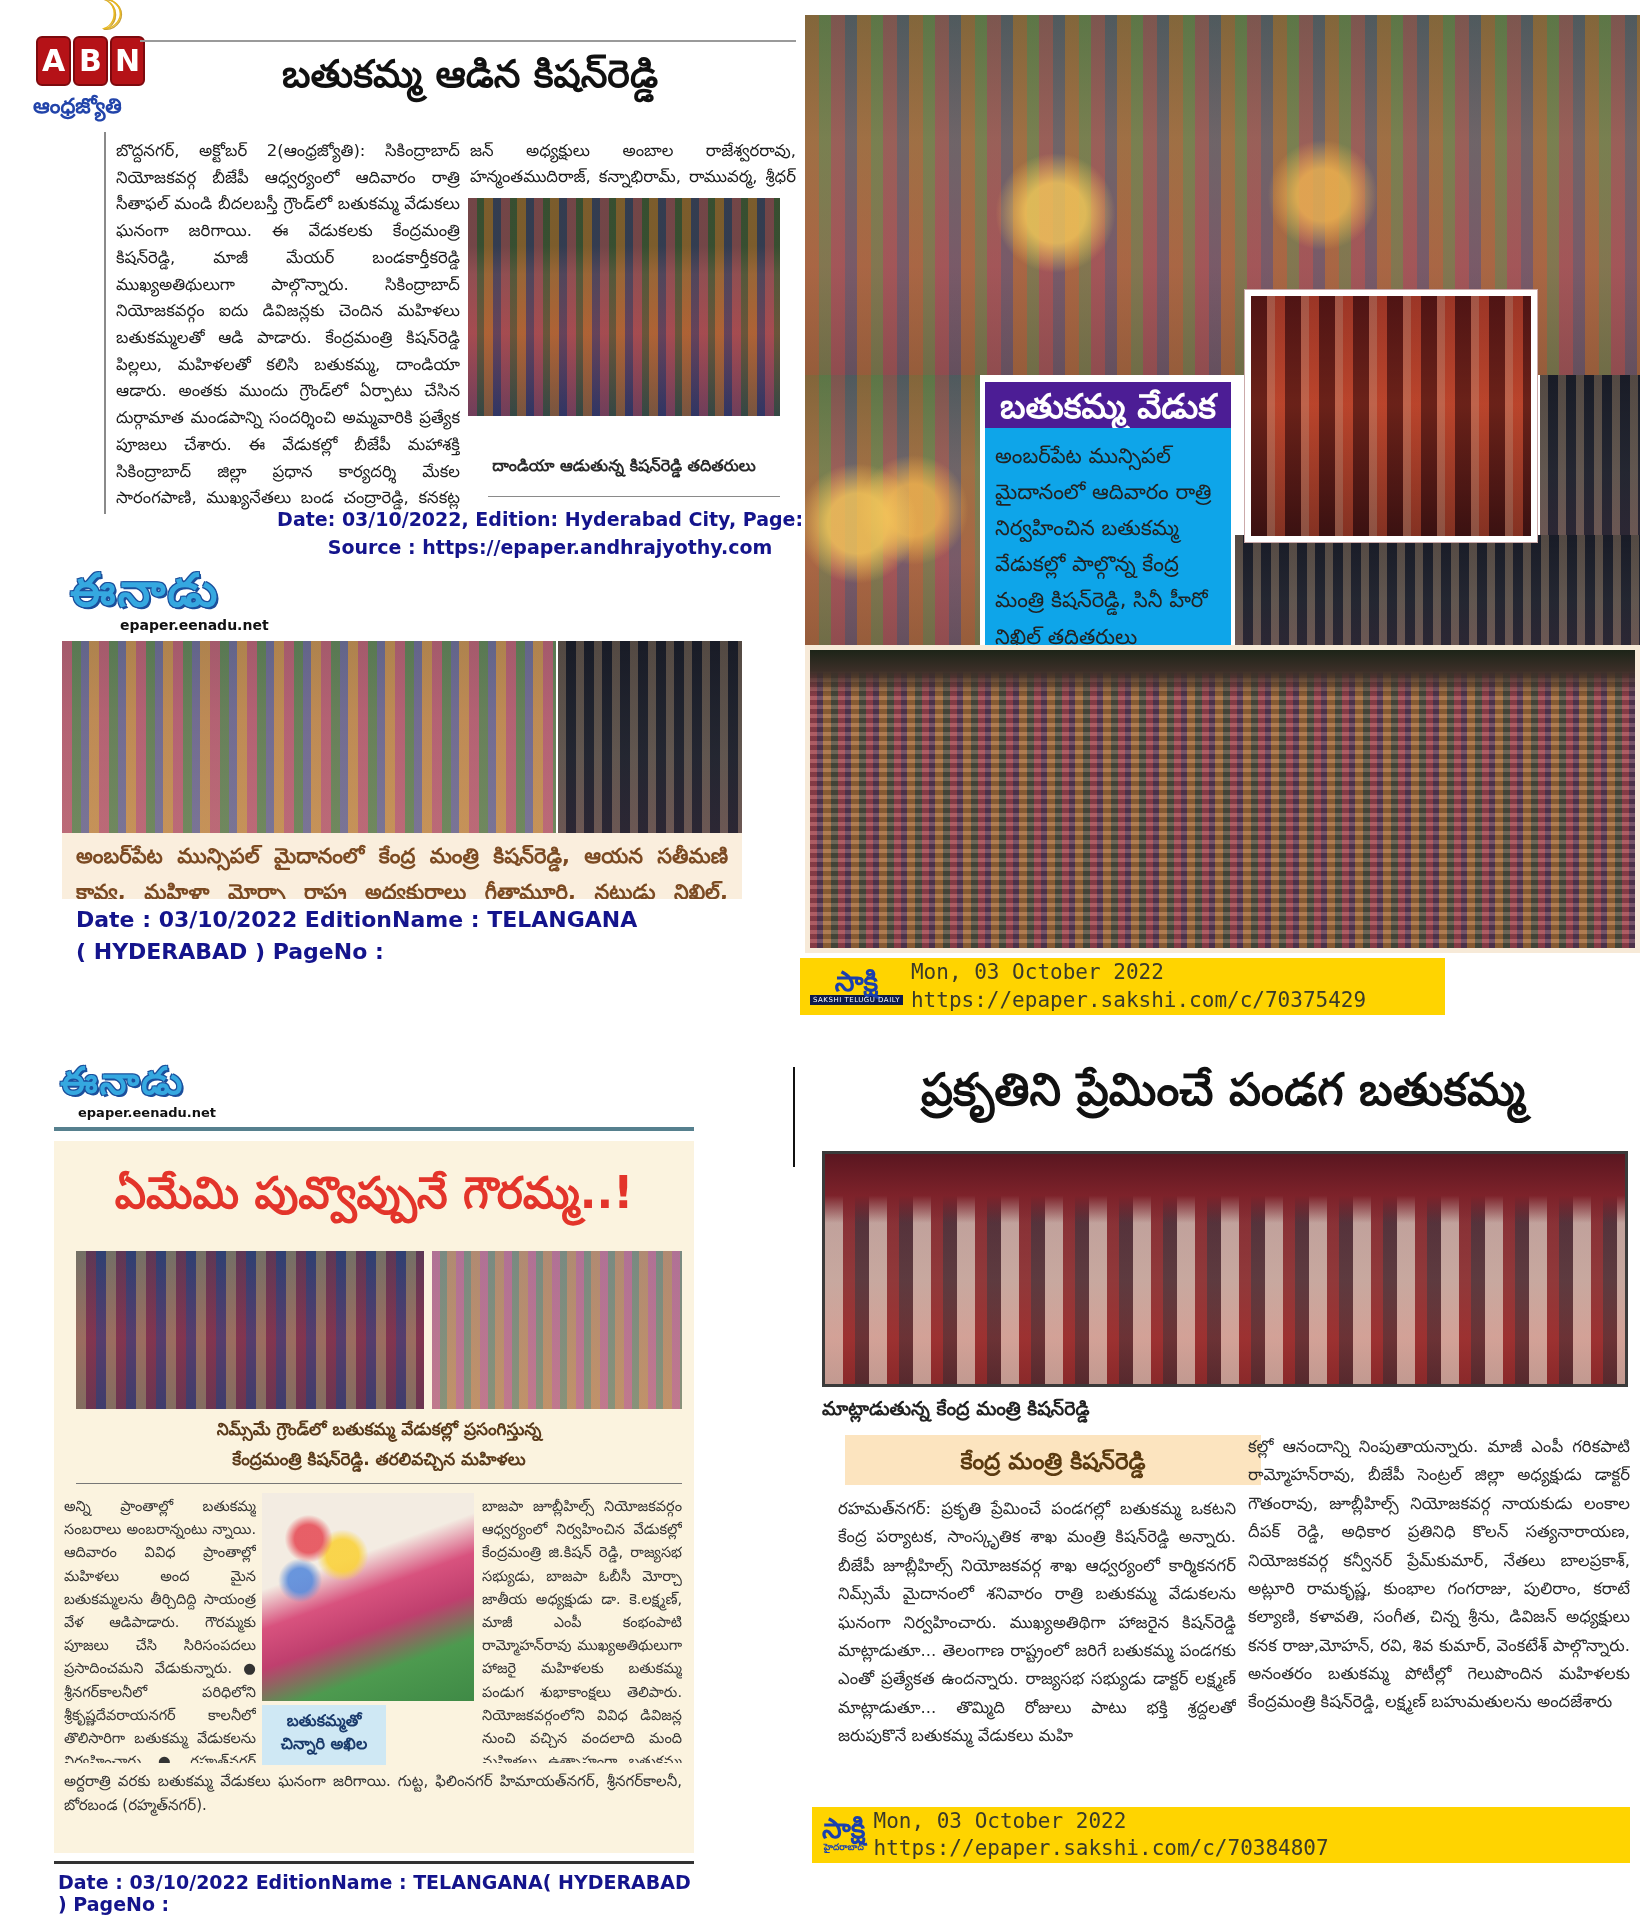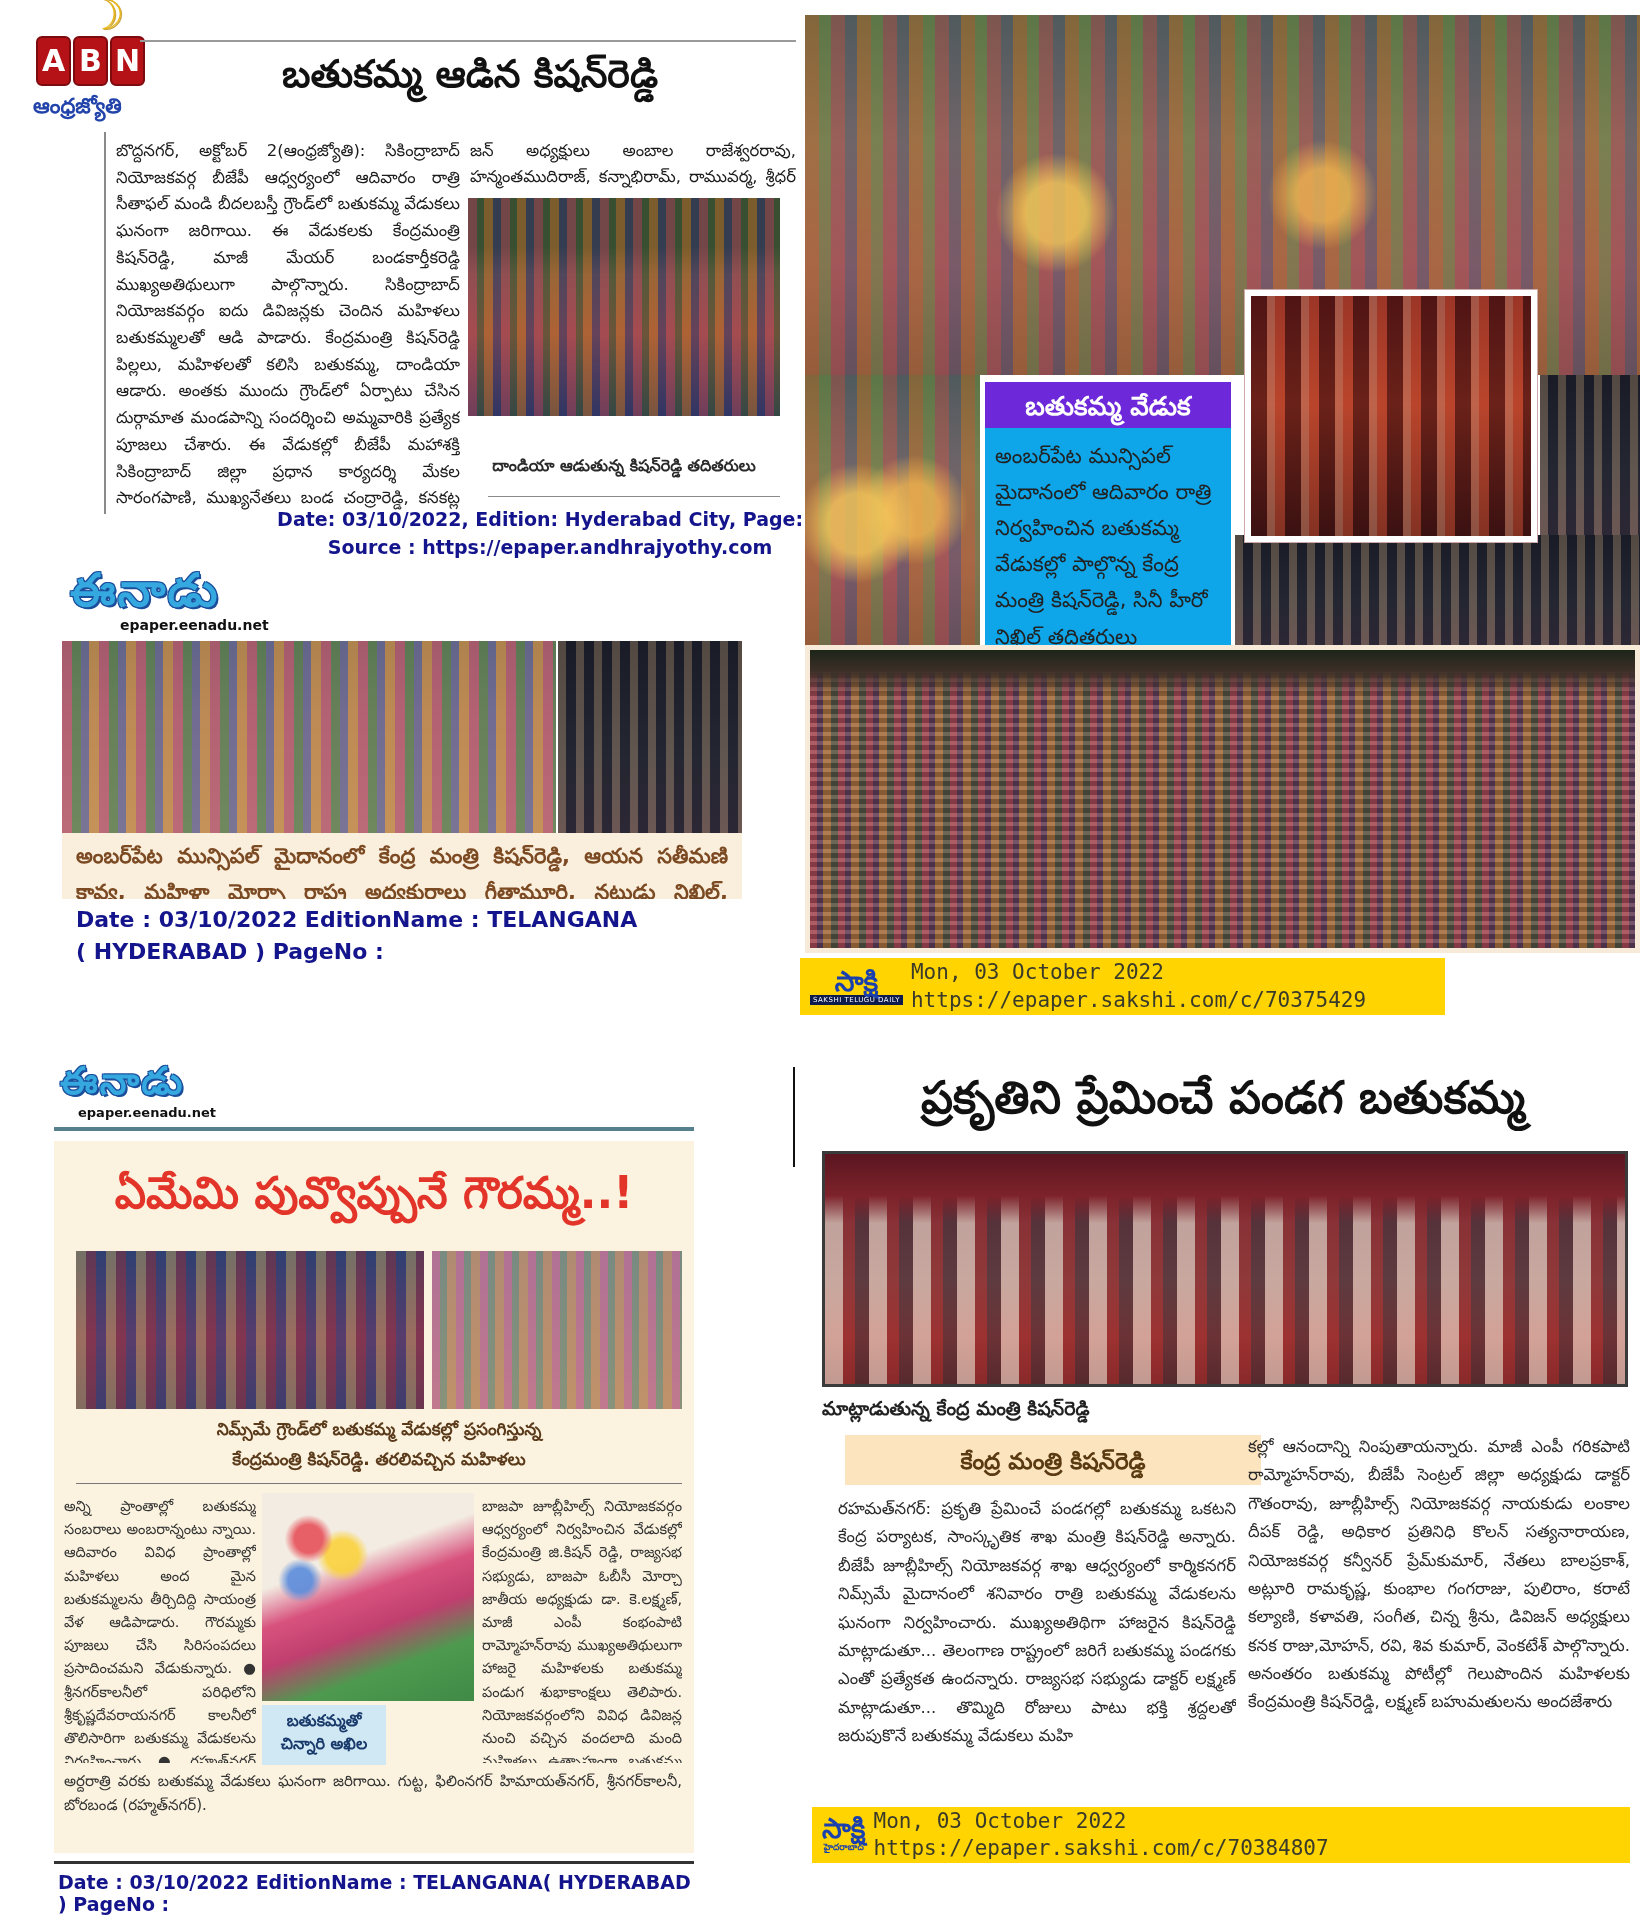--- a/index.html
+++ b/index.html
@@ -105,21 +105,21 @@
 </div>
 
 <div class="abs" style="left:800px;top:10px;width:845px;height:1005px;">
   <div class="abs photo ph-festival" style="left:5px;top:5px;width:835px;height:360px;"></div>
   <div class="abs photo ph-festival" style="left:5px;top:365px;width:175px;height:270px;"></div>
   <div class="abs photo ph-dark" style="left:435px;top:525px;width:405px;height:110px;"></div>
 
   <div class="abs photo ph-inset" style="left:445px;top:280px;width:280px;height:240px;border:6px solid #ffffff;box-shadow:0 0 0 1px #caa;"></div>
   <div class="abs photo ph-dark" style="left:740px;top:365px;width:100px;height:160px;"></div>
 
-  <div class="abs ctr b" style="left:185px;top:372px;width:246px;height:46px;background:#6d28d9;color:#fff;font-size:26px;line-height:48px;">బతుకమ్మ వేడుక</div>
+  <div class="abs ctr b" style="left:185px;top:372px;width:246px;height:46px;background:#4c1d95;color:#fff;font-size:34px;line-height:48px;">బతుకమ్మ వేడుక</div>
   <div class="abs peachbox" style="left:185px;top:418px;width:246px;height:217px;font-size:21px;line-height:1.72;color:#222;padding:10px 10px;box-sizing:border-box;overflow:hidden;">అంబర్‌పేట మున్సిపల్ మైదానంలో ఆదివారం రాత్రి నిర్వహించిన బతుకమ్మ వేడుకల్లో పాల్గొన్న కేంద్ర మంత్రి కిషన్‌రెడ్డి, సినీ హీరో నిఖిల్ తదితరులు</div>
 
   <div class="abs photo ph-bigcrowd" style="left:5px;top:635px;width:835px;height:308px;border:5px solid #f7ead8;box-sizing:border-box;"></div>
 
   <div class="abs ybar" style="left:0px;top:948px;width:645px;height:57px;">
     <div style="text-align:center;">
       <div class="sakshi-word" style="font-size:28px;line-height:26px;">సాక్షి</div>
       <div class="sakshi-tag">SAKSHI TELUGU DAILY</div>
     </div>
     <div>
@@ -150,21 +150,21 @@
   </div>
   <div class="abs just" style="left:442px;top:440px;width:200px;height:268px;font-size:14.5px;line-height:1.6;color:#333;overflow:hidden;">బాజపా జూబ్లీహిల్స్ నియోజకవర్గం ఆధ్వర్యంలో నిర్వహించిన వేడుకల్లో కేంద్రమంత్రి జి.కిషన్ రెడ్డి, రాజ్యసభ సభ్యుడు, బాజపా ఓబీసీ మోర్చా జాతీయ అధ్యక్షుడు డా. కె.లక్ష్మణ్, మాజీ ఎంపీ కంభంపాటి రామ్మోహన్‌రావు ముఖ్యఅతిథులుగా హాజరై మహిళలకు బతుకమ్మ పండుగ శుభాకాంక్షలు తెలిపారు. నియోజకవర్గంలోని వివిధ డివిజన్ల నుంచి వచ్చిన వందలాది మంది మహిళలు ఉత్సాహంగా బతుకమ్మ ఆడారు. బతుకమ్మ ఆడిన మహిళలందరికీ పార్టీ తరపున లంకాల దీపక్‌రెడ్డి తరపున కానుకలు అందచేశారు. – న్యూస్‌టుడే, ఖైరతాబాద్, పంజా</div>
   <div class="abs just" style="left:24px;top:714px;width:618px;height:72px;font-size:15px;line-height:1.6;color:#333;overflow:hidden;">అర్దరాత్రి వరకు బతుకమ్మ వేడుకలు ఘనంగా జరిగాయి. గుట్ట, ఫిలింనగర్ హిమాయత్‌నగర్, శ్రీనగర్‌కాలనీ, బోరబండ (రహ్మత్‌నగర్).</div>
 
   <div class="abs" style="left:14px;top:806px;width:640px;height:3px;background:#333;"></div>
   <div class="abs b navy" style="left:18px;top:816px;font-size:19px;">Date : 03/10/2022 EditionName : TELANGANA( HYDERABAD ) PageNo :</div>
 </div>
 
 <div class="abs" style="left:790px;top:1055px;width:855px;height:850px;">
   <div class="abs" style="left:3px;top:12px;width:2px;height:100px;background:#111;"></div>
-  <div class="abs b ctr" style="left:28px;top:16px;width:810px;font-size:45px;color:#111;">ప్రకృతిని ప్రేమించే పండగ బతుకమ్మ</div>
+  <div class="abs b ctr" style="left:28px;top:8px;width:810px;font-size:45px;color:#111;">ప్రకృతిని ప్రేమించే పండగ బతుకమ్మ</div>
   <div class="abs photo ph-stage2" style="left:32px;top:96px;width:806px;height:236px;border:3px solid #3a3a3a;box-sizing:border-box;"></div>
   <div class="abs b" style="left:32px;top:342px;font-size:19px;color:#222;">మాట్లాడుతున్న కేంద్ర మంత్రి కిషన్‌రెడ్డి</div>
   <div class="abs ctr b" style="left:55px;top:380px;width:416px;height:50px;background:#fce4bf;color:#5a3a10;font-size:23px;line-height:52px;">కేంద్ర మంత్రి కిషన్‌రెడ్డి</div>
   <div class="abs just" style="left:48px;top:440px;width:398px;height:312px;font-size:16.5px;line-height:1.72;color:#2a2a2a;overflow:hidden;">రహమత్‌నగర్: ప్రకృతి ప్రేమించే పండగల్లో బతుకమ్మ ఒకటని కేంద్ర పర్యాటక, సాంస్కృతిక శాఖ మంత్రి కిషన్‌రెడ్డి అన్నారు. బీజేపీ జూబ్లీహిల్స్ నియోజకవర్గ శాఖ ఆధ్వర్యంలో కార్మికనగర్ నిమ్స్‌మే మైదానంలో శనివారం రాత్రి బతుకమ్మ వేడుకలను ఘనంగా నిర్వహించారు. ముఖ్యఅతిథిగా హాజరైన కిషన్‌రెడ్డి మాట్లాడుతూ... తెలంగాణ రాష్ట్రంలో జరిగే బతుకమ్మ పండగకు ఎంతో ప్రత్యేకత ఉందన్నారు. రాజ్యసభ సభ్యుడు డాక్టర్ లక్ష్మణ్ మాట్లాడుతూ... తొమ్మిది రోజులు పాటు భక్తి శ్రద్దలతో జరుపుకొనే బతుకమ్మ వేడుకలు మహి</div>
   <div class="abs just" style="left:458px;top:378px;width:382px;height:376px;font-size:16.5px;line-height:1.72;color:#2a2a2a;overflow:hidden;">కల్లో ఆనందాన్ని నింపుతాయన్నారు. మాజీ ఎంపీ గరికపాటి రామ్మోహన్‌రావు, బీజేపీ సెంట్రల్ జిల్లా అధ్యక్షుడు డాక్టర్ గౌతంరావు, జూబ్లీహిల్స్ నియోజకవర్గ నాయకుడు లంకాల దీపక్ రెడ్డి, అధికార ప్రతినిధి కొలన్ సత్యనారాయణ, నియోజకవర్గ కన్వీనర్ ప్రేమ్‌కుమార్, నేతలు బాలప్రకాశ్, అట్లూరి రామకృష్ణ, కుంభాల గంగరాజు, పులిరాం, కరాటే కల్యాణి, కళావతి, సంగీత, చిన్న శ్రీను, డివిజన్ అధ్యక్షులు కనక రాజు,మోహన్, రవి, శివ కుమార్, వెంకటేశ్ పాల్గొన్నారు. అనంతరం బతుకమ్మ పోటీల్లో గెలుపొందిన మహిళలకు కేంద్రమంత్రి కిషన్‌రెడ్డి, లక్ష్మణ్ బహుమతులను అందజేశారు</div>
 
   <div class="abs ybar" style="left:22px;top:752px;width:818px;height:56px;">
     <div style="text-align:center;">
       <div class="sakshi-word" style="font-size:28px;line-height:26px;">సాక్షి</div>
       <div style="font-size:9px;color:#1a3fae;font-weight:bold;">హైదరాబాద్</div>

